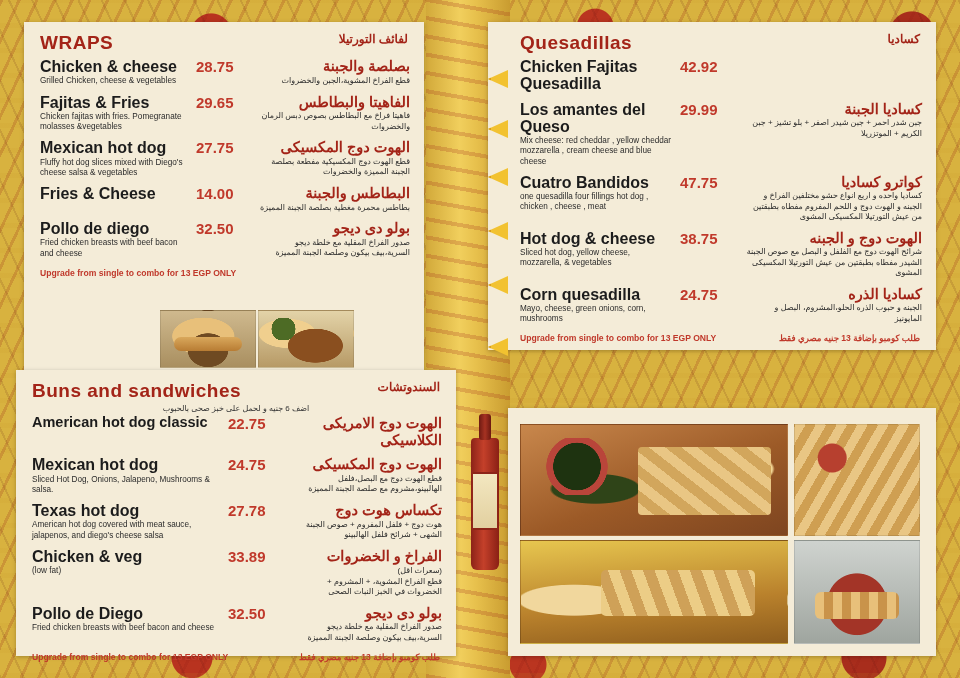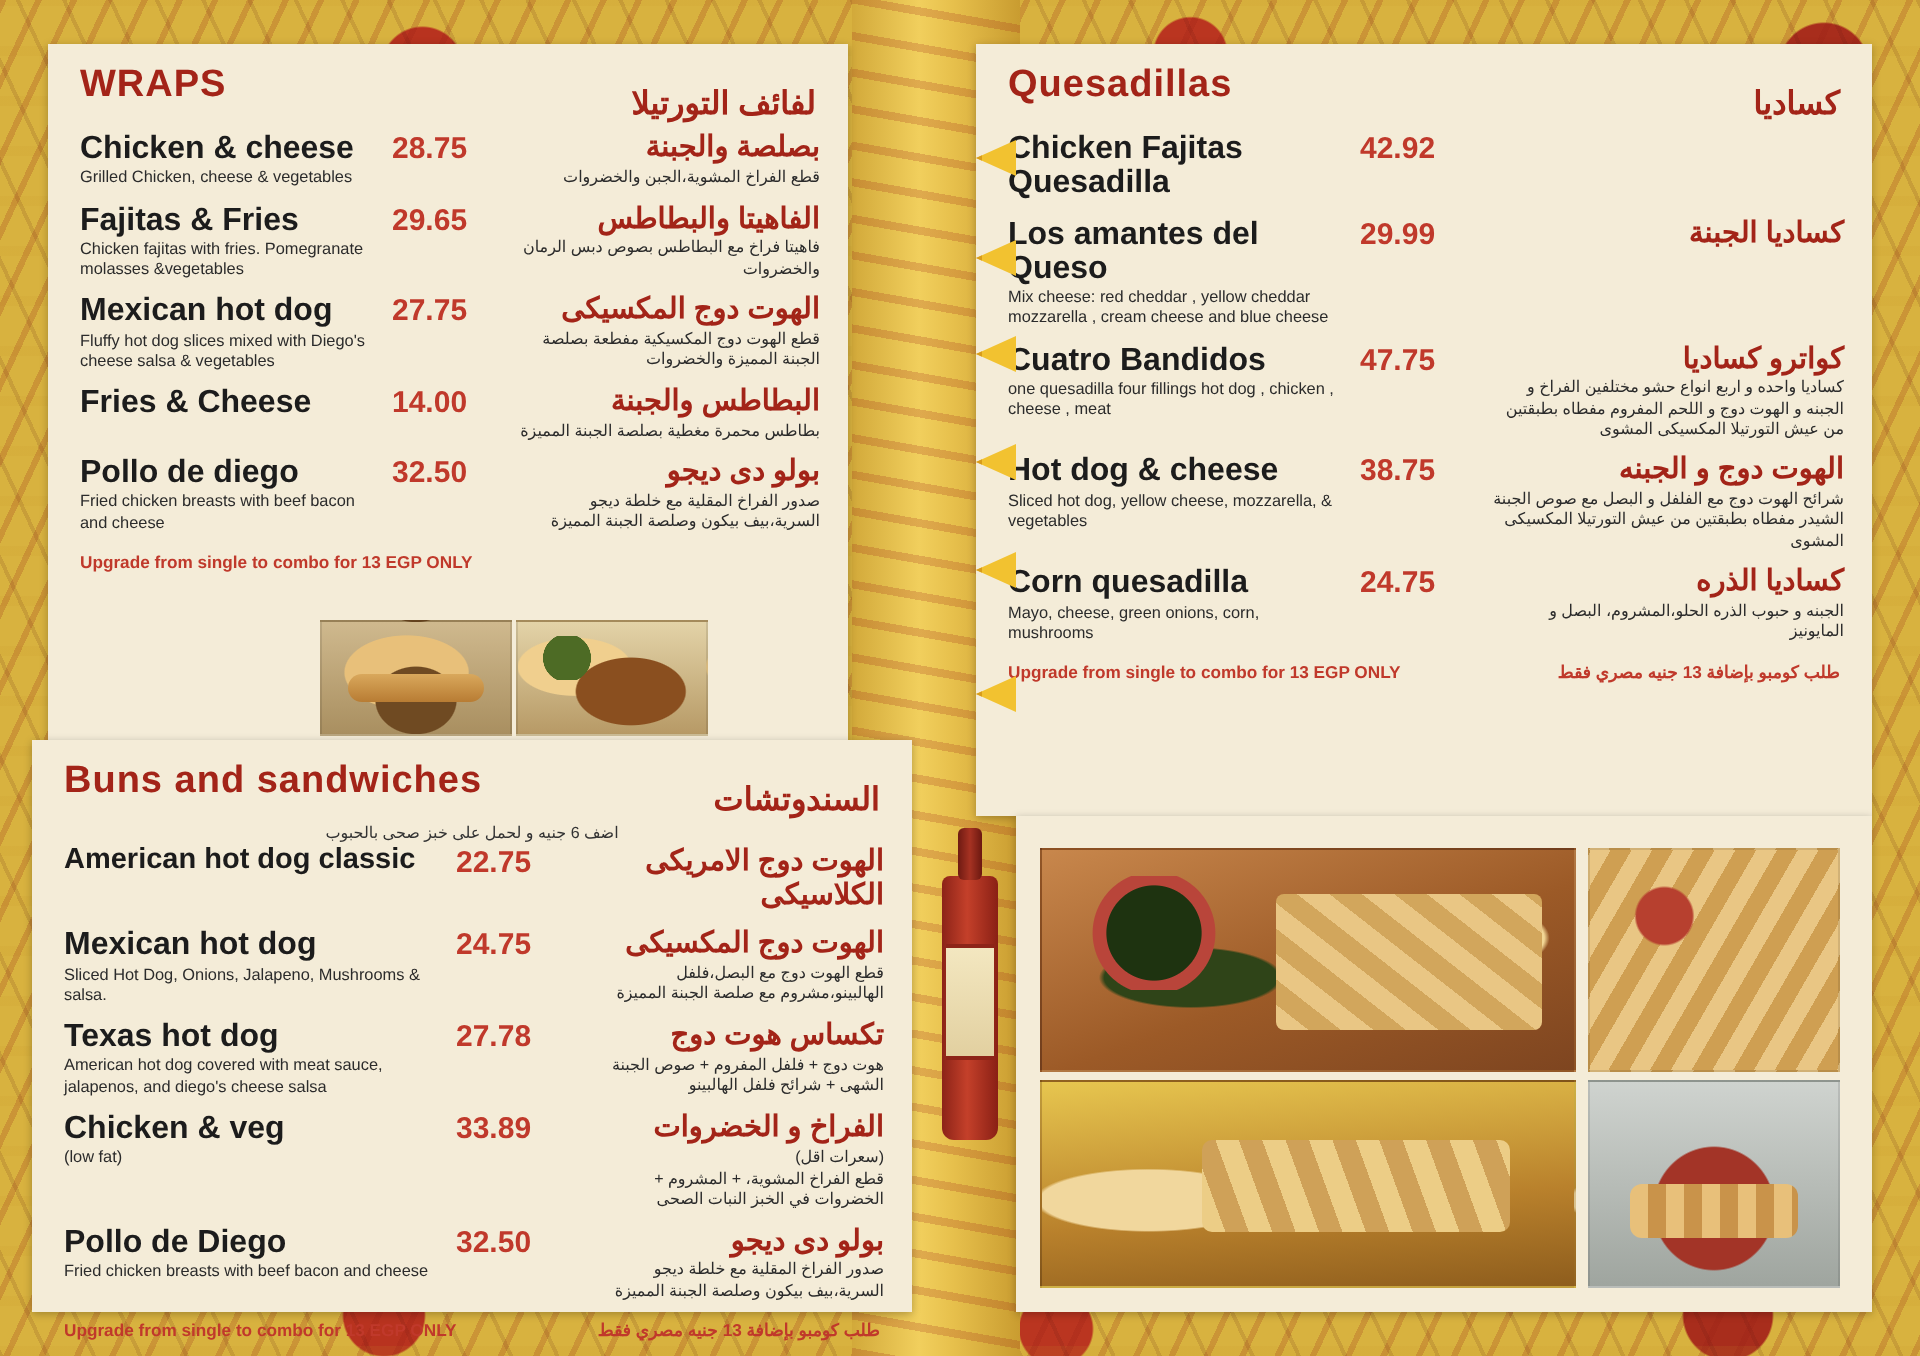--- a/index.html
+++ b/index.html
@@ -66,38 +66,37 @@
   }
 
   
   .panel {
     position: absolute;
     background: #f4ecd8;
     box-shadow: 0 1px 4px rgba(0,0,0,0.25);
   }
   #panel-wraps     { left: 24px;  top: 22px;  width: 400px; height: 348px; }
   #panel-buns      { left: 16px;  top: 370px; width: 440px; height: 286px; }
-  #panel-ques      { left: 488px; top: 22px;  width: 448px; height: 386px; }
+  #panel-ques      { left: 488px; top: 22px;  width: 448px; height: 328px; padding-left: 16px; }
   #panel-gallery   { left: 508px; top: 408px; width: 428px; height: 248px; background:#f4ecd8; }
 
   
   .sec-head {
     display: flex; align-items: flex-start; justify-content: space-between;
     padding: 10px 16px 2px 16px;
     gap: 44px;
   }
   .sec-title {
     font-weight: bold; font-size: 19px; color: #a32418;
     letter-spacing: 0.5px;
   }
   .sec-title.ql { font-size: 19px; }
   .sec-title-ar {
-    font-weight: bold; font-size: 16px; color: #a32418;
+    font-weight: bold; font-size: 12px; color: #a32418;
     direction: rtl;
-    margin-top: 10px;
   }
 
   
   .items { padding: 2px 14px 0 16px; }
   .item {
     display: grid;
     grid-template-columns: 1fr 58px 150px;
     column-gap: 6px;
     align-items: start;
     margin-bottom: 7px;
@@ -375,20 +374,21 @@
     </div>
 
     <div class="item wide">
       <div class="it-left">
         <div class="it-name big">Los amantes del Queso</div>
         <div class="it-desc">Mix cheese: red cheddar , yellow cheddar mozzarella , cream cheese and blue cheese</div>
       </div>
       <div class="it-price">29.99</div>
       <div class="it-right">
         <div class="it-name-ar">كساديا الجبنة</div>
+        <div class="it-desc-ar">جبن شدر احمر + جبن شيدر اصفر + بلو تشيز + جبن الكريم + الموتزريلا</div>
       </div>
     </div>
 
     <div class="item wide">
       <div class="it-left">
         <div class="it-name big">Cuatro Bandidos</div>
         <div class="it-desc">one quesadilla four fillings hot dog , chicken , cheese , meat</div>
       </div>
       <div class="it-price">47.75</div>
       <div class="it-right">

